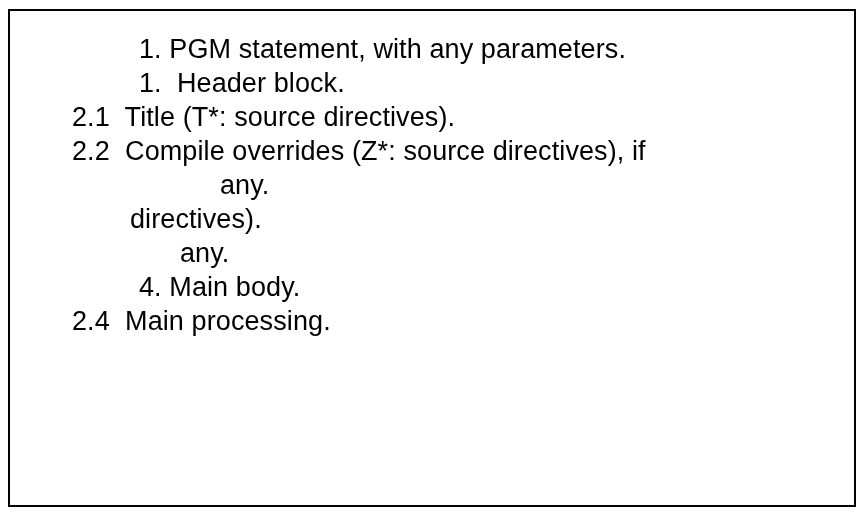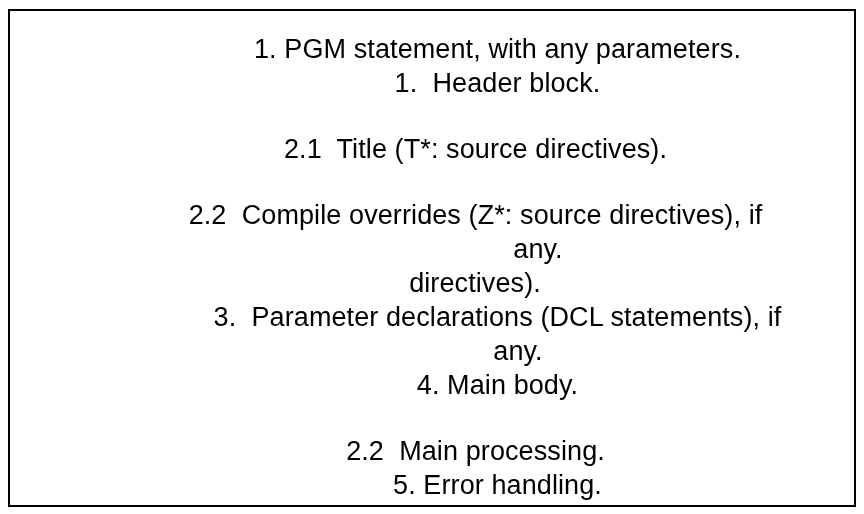--- a/index.html
+++ b/index.html
@@ -34,48 +34,45 @@
     overflow: hidden;
     background: #ffffff;
   }
   #outline {
     position: absolute;
     left: 0;
     top: 0;
     width: 846px;
     padding-top: 21px;
     box-sizing: border-box;
-    text-align: center;
   }
   .line {
     font-size: 27px;
     line-height: 34px;
     white-space: pre;
     color: #000000;
     letter-spacing: 0.1px;
   }
   
   .lvl1  { padding-left: 129px; }   
-  .lvl2  { padding-left: 85px; margin-top: 32px; }   
+  .lvl2  { padding-left: 62px; }   
   .cont-a { padding-left: 210px; }  
-  .cont-b { padding-left: 84px; }  
+  .cont-b { padding-left: 120px; }  
   .cont-c { padding-left: 170px; }  
 </style>
 </head>
 <body>
 
 <div id="slide">
   <div id="frame">
     <div id="outline">
         <div class="line lvl1">1. PGM statement, with any parameters.</div>
         <div class="line lvl1">1.  Header block.</div>
         <div class="line lvl2">2.1  Title (T*: source directives).</div>
         <div class="line lvl2">2.2  Compile overrides (Z*: source directives), if</div>
         <div class="line cont-a">any.</div>
         <div class="line cont-b">directives).</div>
-        <div class="line lvl1">3.  Parameter declarations (DCL statements), if</div>
         <div class="line cont-c">any.</div>
         <div class="line lvl1">4. Main body.</div>
-        <div class="line lvl2">2.2  Main processing.</div>
-        <div class="line lvl1">5. Error handling.</div>
+        <div class="line lvl2">2.4  Main processing.</div>
       </div>
   </div>
 </div>
 
 </body></html>

